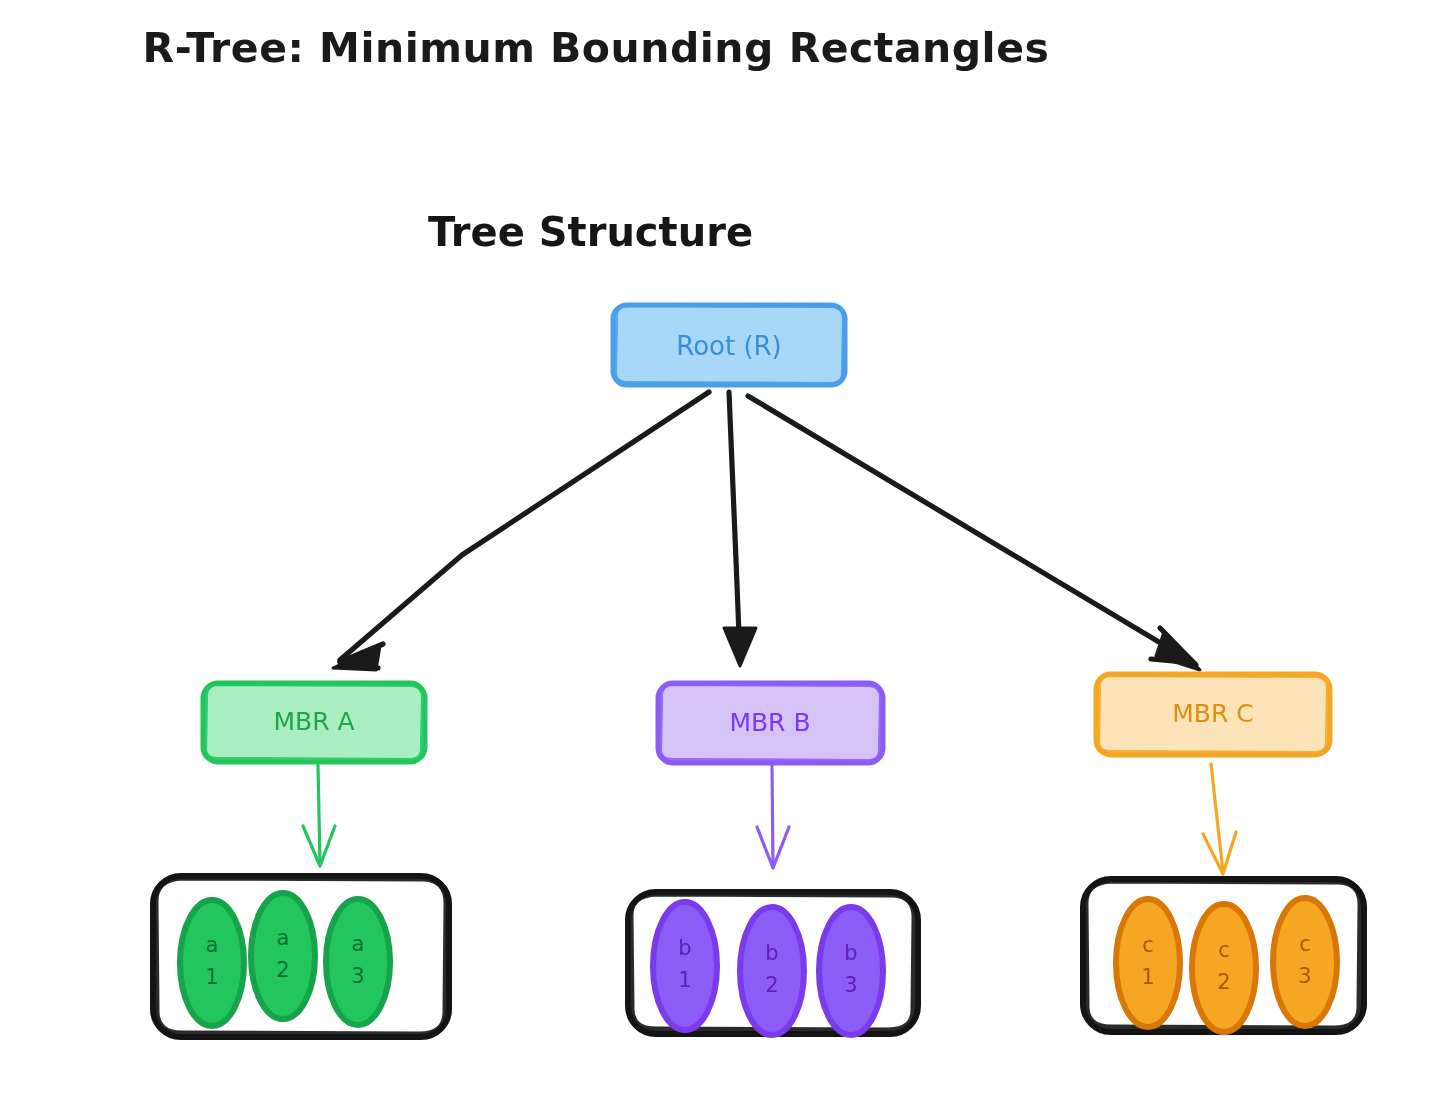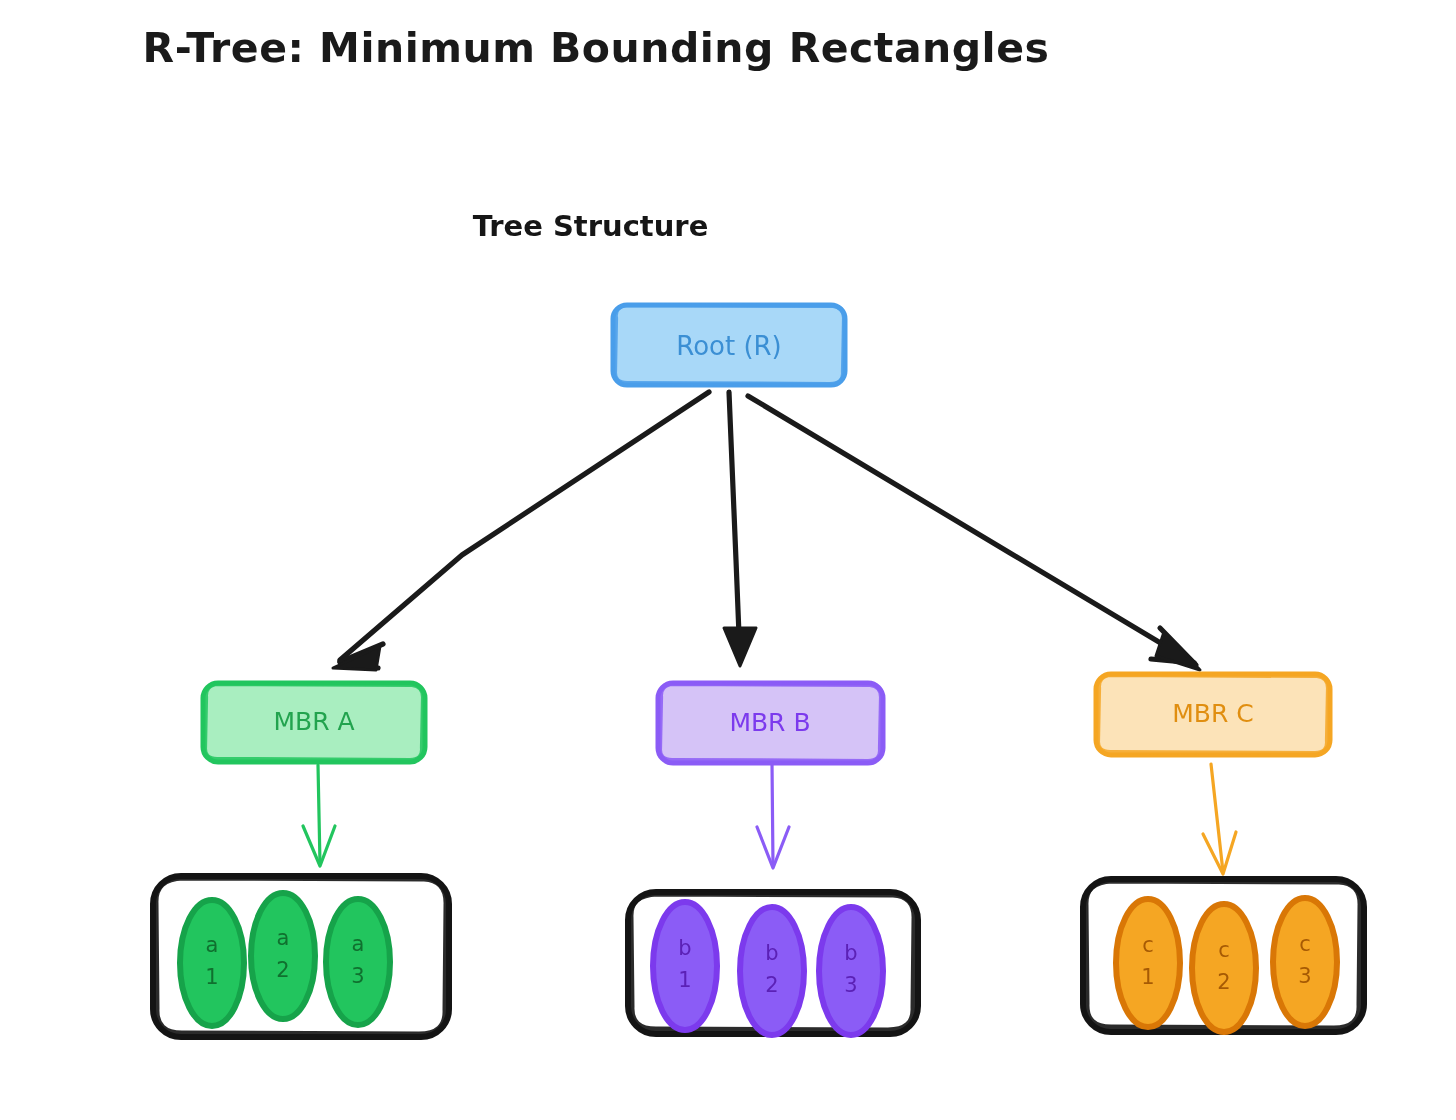--- a/index.html
+++ b/index.html
@@ -37,21 +37,21 @@
     font-weight: 400;
     color: #6b6b6b;
     font-family: "DejaVu Sans", sans-serif;
   }
   .section-heading {
     position: absolute;
     left: 0;
     top: 209px;
     width: 1181px;
     text-align: center;
-    font-size: 29px;
+    font-size: 40px;
     font-weight: 700;
     color: #161616;
     font-family: "DejaVu Sans", sans-serif;
   }
   svg.layer {
     position: absolute;
     left: 0;
     top: 0;
     width: 1456px;
     height: 1120px;

